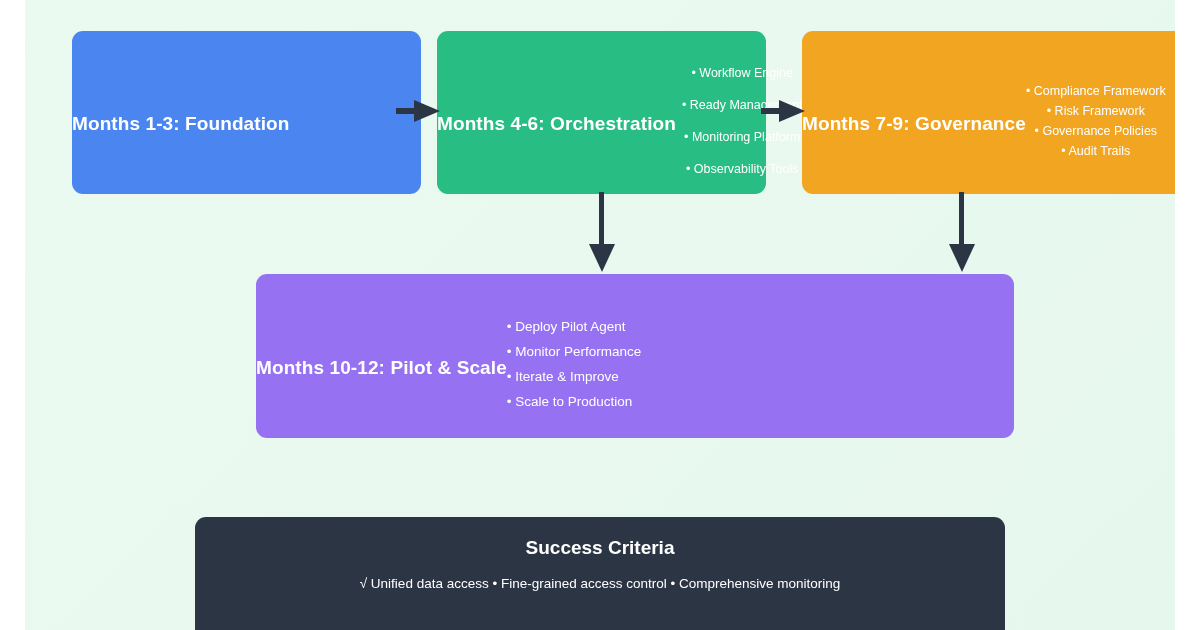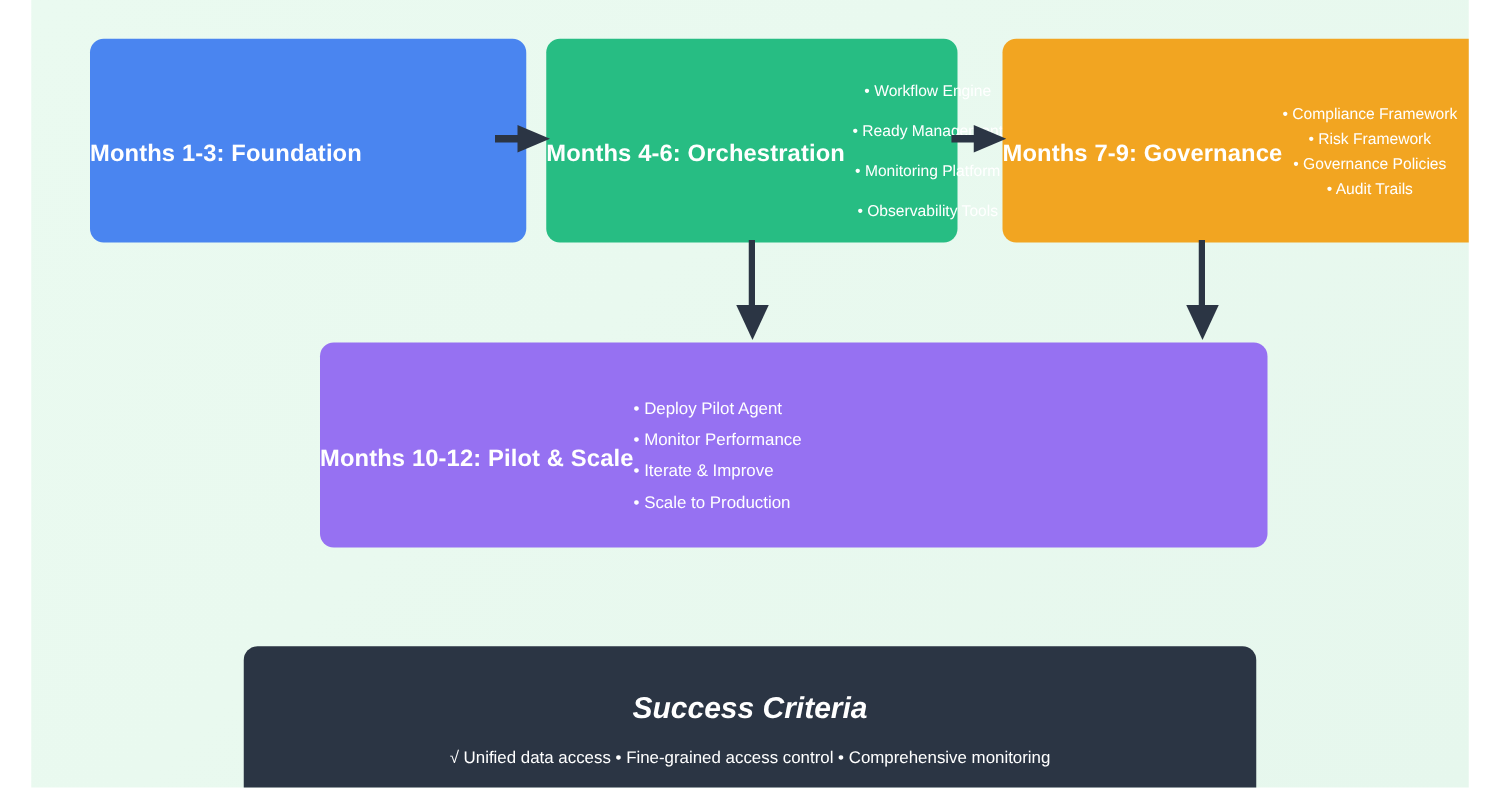--- a/index.html
+++ b/index.html
@@ -108,25 +108,24 @@
     height: 145px;
     background: #2b3544;
     border-radius: 11px;
     color: #ffffff;
     display: flex;
     flex-direction: column;
     align-items: center;
     box-sizing: border-box;
   }
   #success-title {
-    font-size: 24px;
+    font-size: 19px;
     font-weight: bold;
-    margin-top: 36px;
-    white-space: nowrap;
-    font-style: italic;
+    margin-top: 20px;
+    white-space: nowrap;
   }
   #success-lines {
     margin-top: 17px;
     display: flex;
     flex-direction: column;
     align-items: center;
     gap: 11px;
   }
   .success-line {
     font-size: 13.5px;

